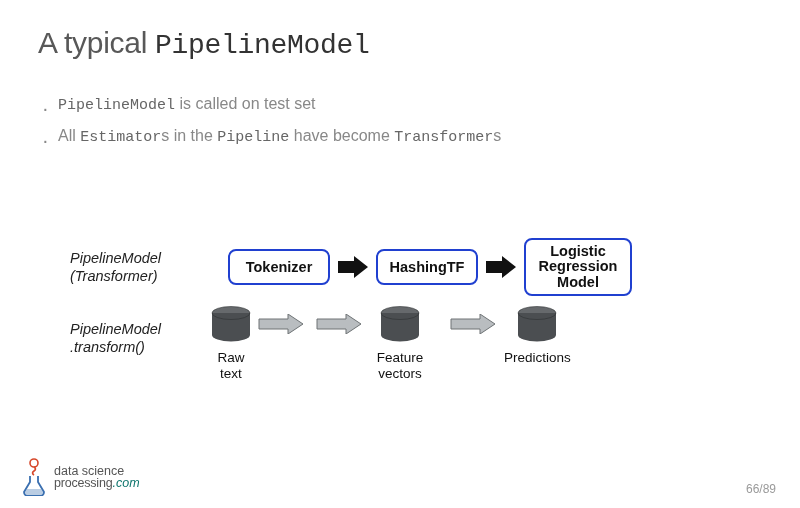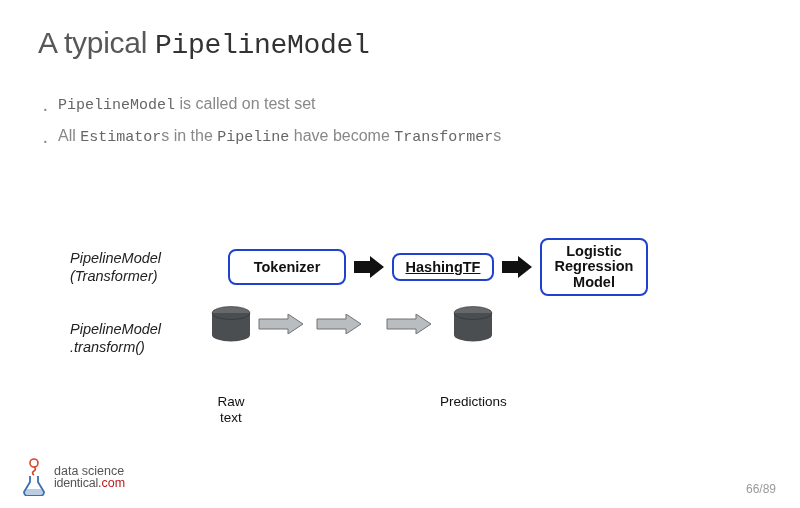--- a/index.html
+++ b/index.html
@@ -10,36 +10,36 @@
   .bullets { list-style: none; padding: 0; margin: 0 0 0 0; }
   .bullets li { position: relative; padding-left: 20px; font-size: 16px; line-height: 1.9; color: #888; font-weight: 300; }
   .bullets li::before { content: "·"; position: absolute; left: 4px; top: 0; font-size: 20px; color: #888; }
   .bullets .mono { font-family: "SFMono-Regular", Consolas, "Liberation Mono", Menlo, monospace; font-size: 15px; color: #666; }
   .diagram { position: absolute; left: 70px; top: 232px; width: 680px; }
   .row { display: flex; align-items: center; }
   .row1 { height: 70px; }
   .row2 { height: 100px; margin-top: 4px; align-items: flex-start; }
   .rowlabel { font-style: italic; font-size: 14.5px; line-height: 1.25; color: #222; width: 130px; text-align: left; flex-shrink: 0; }
   .box { border: 2px solid #2040d0; border-radius: 8px; padding: 7px 12px; font-weight: 700; font-size: 14.5px; color: #111; text-align: center; background: #fff; flex-shrink: 0; display:flex; align-items:center; justify-content:center; }
-  .box.tok { width: 118px; height: 36px; }
-  .box.hash { width: 102px; height: 28px; text-decoration: underline; }
+  .box.tok { width: 102px; height: 36px; }
+  .box.hash { width: 102px; height: 36px; }
   .box.lr { width: 108px; height: 58px; line-height: 1.05; }
   .barrow { flex-shrink: 0; display: flex; align-items: center; margin: 0 8px; }
   .barrow svg { display: block; }
-  .dcol { flex-shrink: 0; display: flex; flex-direction: column; align-items: center; gap: 44px; }
+  .dcol { flex-shrink: 0; display: flex; flex-direction: column; align-items: center; }
   .dcol .lbl { font-size: 13.5px; color: #111; text-align: center; margin-top: 6px; line-height: 1.15; }
   .cyl { width: 42px; height: 38px; }
   .garrow { flex-shrink: 0; display: flex; align-items: center; margin: 0 6px; padding-top: 8px; }
   .garrow svg { display: block; }
   .spacer { flex-shrink: 0; }
   .footer { position: absolute; bottom: 12px; left: 20px; right: 24px; display: flex; align-items: flex-end; justify-content: space-between; margin-top: 8px; }
   .logo { display: flex; align-items: center; gap: 6px; }
   .logo-text { font-size: 12.5px; line-height: 1.0; color: #555; }
   .logo-text .ws { letter-spacing: -0.2px; }
-  .logo-text .com { color: #b91c1c; }
+  .logo-text .com { color: #0f766e; font-style: italic; }
   .pagenum { font-size: 12px; color: #9a9a9a; }
 </style>
 </head>
 <body>
 
 <div class="slide">
 
   <h1 class="title">
     <span>A typical </span><span class="mono">PipelineModel</span>
   </h1>
@@ -97,20 +97,29 @@
           </svg>
       </div>
 
 
       <div class="garrow">
         <svg width="46" height="20" viewBox="0 0 46 20">
             <path d="M1 5 L30 5 L30 0 L45 10 L30 20 L30 15 L1 15 Z" fill="#b9bdc0" stroke="#6e7275" stroke-width="1"></path>
           </svg>
       </div>
 
+      <div class="dcol" style="width:64px">
+        <svg class="cyl" viewBox="0 0 42 38">
+          <ellipse cx="21" cy="7" rx="19" ry="6.5" fill="#66696c"></ellipse>
+          <path d="M2 7 v22 a19 6.5 0 0 0 38 0 V7" fill="#4b4e51"></path>
+          <ellipse cx="21" cy="7" rx="19" ry="6.5" fill="none" stroke="#2e3133" stroke-width="0.6"></ellipse>
+        </svg>
+        <div class="lbl" style="white-space:pre-line">Feature
+vectors</div>
+      </div>
 
       <div class="garrow" style="margin-left:18px">
         <svg width="46" height="20" viewBox="0 0 46 20">
             <path d="M1 5 L30 5 L30 0 L45 10 L30 20 L30 15 L1 15 Z" fill="#b9bdc0" stroke="#6e7275" stroke-width="1"></path>
           </svg>
       </div>
 
       <div class="dcol" style="margin-left:2px">
         <svg class="cyl" viewBox="0 0 42 38">
           <ellipse cx="21" cy="7" rx="19" ry="6.5" fill="#66696c"></ellipse>
@@ -125,19 +134,19 @@
   <div class="footer">
     <div class="logo">
       <svg width="28" height="38" viewBox="0 0 28 38">
         <circle cx="14" cy="5" r="4" fill="none" stroke="#d6482b" stroke-width="1.6"></circle>
         <path d="M14 9 q 3 2 0 4 q -3 2 0 4" fill="none" stroke="#d6482b" stroke-width="1.6"></path>
         <path d="M10 18 v6 L4 34 a4 4 0 0 0 4 4 h12 a4 4 0 0 0 4 -4 L18 24 v-6" fill="none" stroke="#3a6fb0" stroke-width="1.8" stroke-linejoin="round"></path>
         <path d="M7 31 h14 l2 3 a4 4 0 0 1 -4 4 H9 a4 4 0 0 1 -4 -4 z" fill="#3a6fb0" opacity="0.35"></path>
       </svg>
       <div class="logo-text">
         <div>data science</div>
-        <div><span class="ws">identical</span><span class="com">.com</span></div>
+        <div><span class="ws">processing</span><span class="com">.com</span></div>
       </div>
     </div>
     <div class="pagenum">66/89</div>
   </div>
 
 </div>
 
 </body></html>

